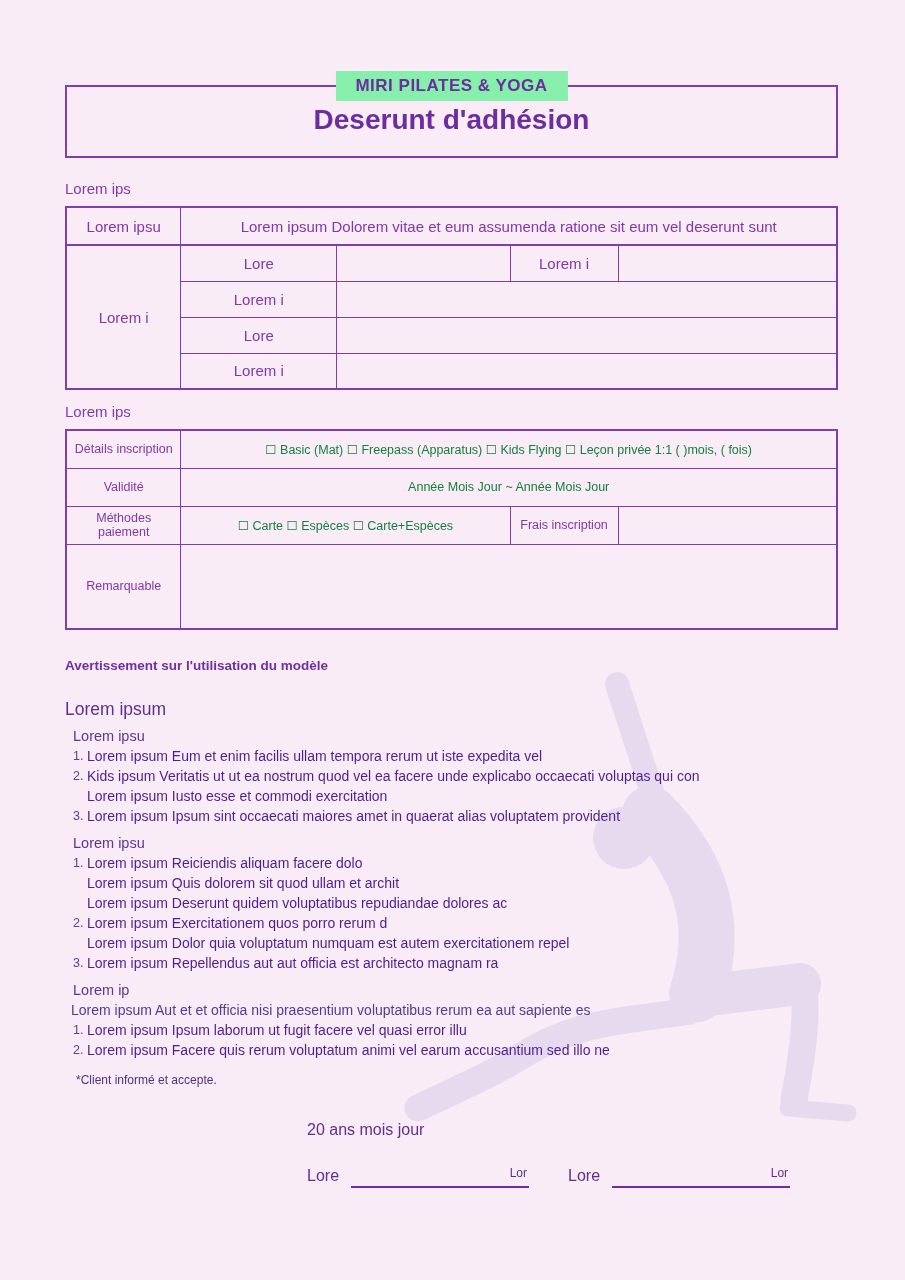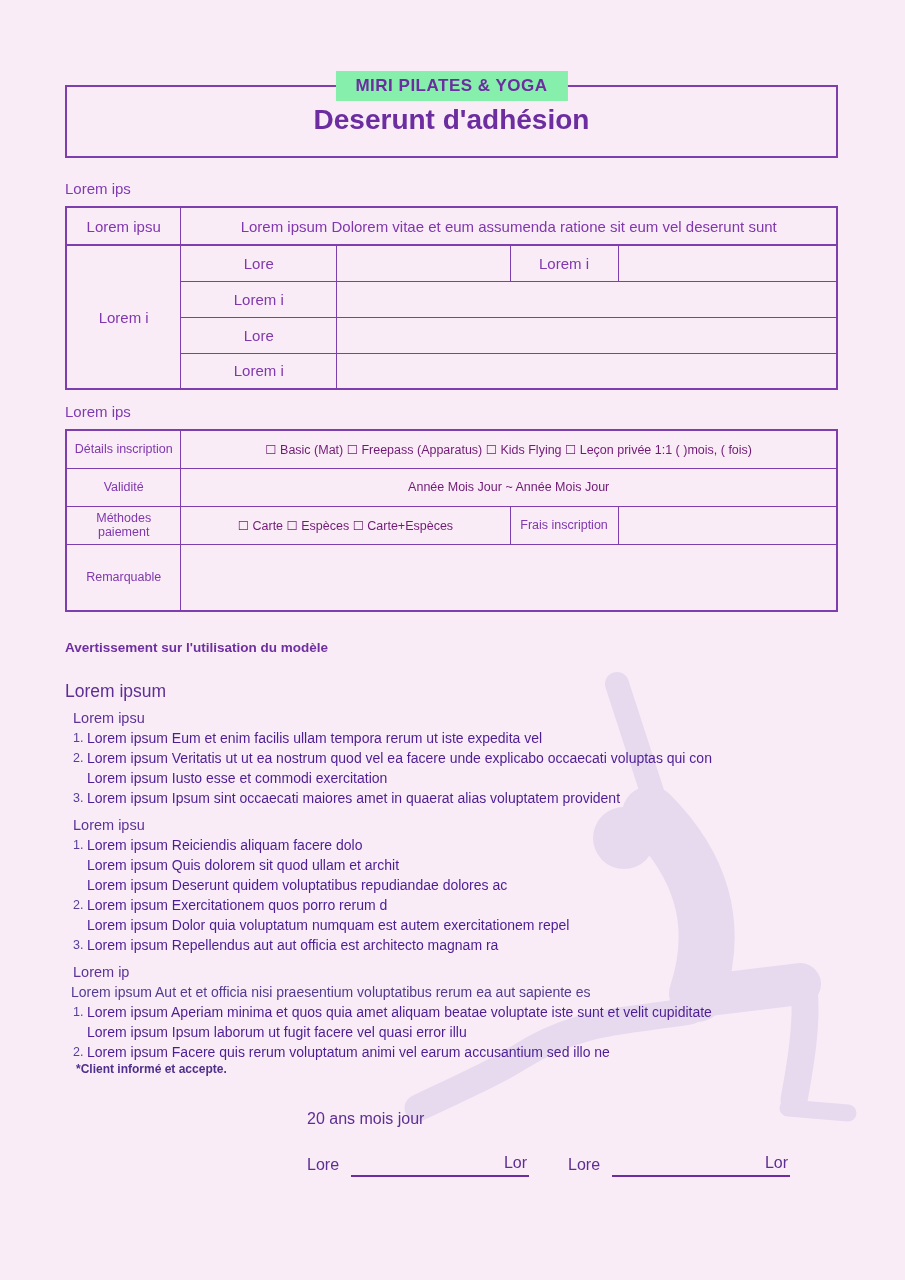--- a/index.html
+++ b/index.html
@@ -32,43 +32,43 @@
 
   
   table{width:100%;border-collapse:collapse;table-layout:fixed;}
   td{border:1px solid #7e3fae;text-align:center;vertical-align:middle;padding:0 4px;overflow:hidden;}
   table.t1{border:2px solid #7e3fae;}
   table.t2{border:2px solid #7e3fae;padding-left:48px;}
   .t1 td{font-size:15px;font-weight:500;color:#8038ae;}
   .t1 tr.hdr td{border-bottom-width:2px;}
   .t1 tr.hdr{height:38px;}
   .t1 tr.r{height:36px;}
-  .t2 td{font-size:12.5px;color:#701a75;}
+  .t2 td{font-size:12.5px;color:#15803d;}
   .t2 td.lab{font-weight:500;color:#8038ae;}
   .t2 tr.r1{height:38px;}
-  .t2 tr.r2{height:67px;}
+  .t2 tr.r2{height:85px;}
 
   
   .warning{margin-top:28px;font-size:13.5px;font-weight:700;color:#6e2fa0;line-height:15px;}
   .terms-title{margin-top:26px;font-size:17.5px;color:#5d2e93;line-height:20px;}
   .terms-section{margin-top:7px;}
   .sec-heading{margin-left:8px;font-size:14.5px;color:#5d3398;line-height:20px;}
   .sec-intro{margin-left:6px;font-size:14px;line-height:20px;color:#533a92;}
   .t-item{display:flex;margin-left:8px;}
   .t-num{flex:0 0 12px;font-size:12.5px;color:#56409a;padding-top:3px;text-align:left;}
   .t-lines{margin-left:2px;font-size:14px;line-height:20px;color:#4c1d95;}
-  .footnote{margin-left:11px;font-size:12px;font-weight:700;color:#4f2f8c;line-height:14px;}
+  .footnote{margin-top:13px;margin-left:11px;font-size:12px;font-weight:400;color:#4f2f8c;line-height:14px;}
 
   
   .date-line{margin-top:33px;margin-left:242px;font-size:16px;color:#5d2e93;line-height:19px;}
   .sig-row{margin-top:25px;margin-left:242px;display:flex;gap:39px;}
   .sig-group{display:flex;align-items:flex-end;}
   .sig-label{font-size:16px;color:#5d2e93;line-height:19px;padding-bottom:3px;}
   .sig-line{width:178px;margin-left:12px;border-bottom:2px solid #6b2d9f;display:flex;}
-  .sig-right{margin-left:auto;font-size:16px;color:#5d2e93;line-height:19px;padding:0 2px 3px 0;}
+  .sig-right{margin-left:auto;font-size:12px;color:#5d2e93;line-height:19px;padding:0 2px 3px 0;}
 </style>
 </head>
 <body>
 
 <div class="page">
 
   <svg class="watermark" viewBox="0 0 488 478" aria-hidden="true">
     <g fill="none" stroke="#e7daef" stroke-linecap="round">
       <line x1="219" y1="22" x2="256" y2="136" stroke-width="24"></line>
       <circle cx="226" cy="176" r="31" fill="#e7daef" stroke="none"></circle>
@@ -165,21 +165,21 @@
           <div class="sec-heading">Lorem ipsu</div>
           <div class="t-item">
             <span class="t-num">1.</span>
             <div class="t-lines">
               <div>Lorem ipsum Eum et enim facilis ullam tempora rerum ut iste expedita vel</div>
             </div>
           </div>
           <div class="t-item">
             <span class="t-num">2.</span>
             <div class="t-lines">
-              <div>Lorem ipsum Veritatis ut ut ea nostrum quod vel ea facere unde explicabo occaecati voluptas qui con</div>
+              <div>Kids ipsum Veritatis ut ut ea nostrum quod vel ea facere unde explicabo occaecati voluptas qui con</div>
               <div>Lorem ipsum Iusto esse et commodi exercitation</div>
             </div>
           </div>
           <div class="t-item">
             <span class="t-num">3.</span>
             <div class="t-lines">
               <div>Lorem ipsum Ipsum sint occaecati maiores amet in quaerat alias voluptatem provident</div>
             </div>
           </div>
         </div>
@@ -206,21 +206,20 @@
               <div>Lorem ipsum Repellendus aut aut officia est architecto magnam ra</div>
             </div>
           </div>
         </div>
         <div class="terms-section">
           <div class="sec-heading">Lorem ip</div>
           <div class="sec-intro">Lorem ipsum Aut et et officia nisi praesentium voluptatibus rerum ea aut sapiente es</div>
           <div class="t-item">
             <span class="t-num">1.</span>
             <div class="t-lines">
-              <div>Lorem ipsum Aperiam minima et quos quia amet aliquam beatae voluptate iste sunt et velit cupiditate</div>
               <div>Lorem ipsum Ipsum laborum ut fugit facere vel quasi error illu</div>
             </div>
           </div>
           <div class="t-item">
             <span class="t-num">2.</span>
             <div class="t-lines">
               <div>Lorem ipsum Facere quis rerum voluptatum animi vel earum accusantium sed illo ne</div>
             </div>
           </div>
         </div>

